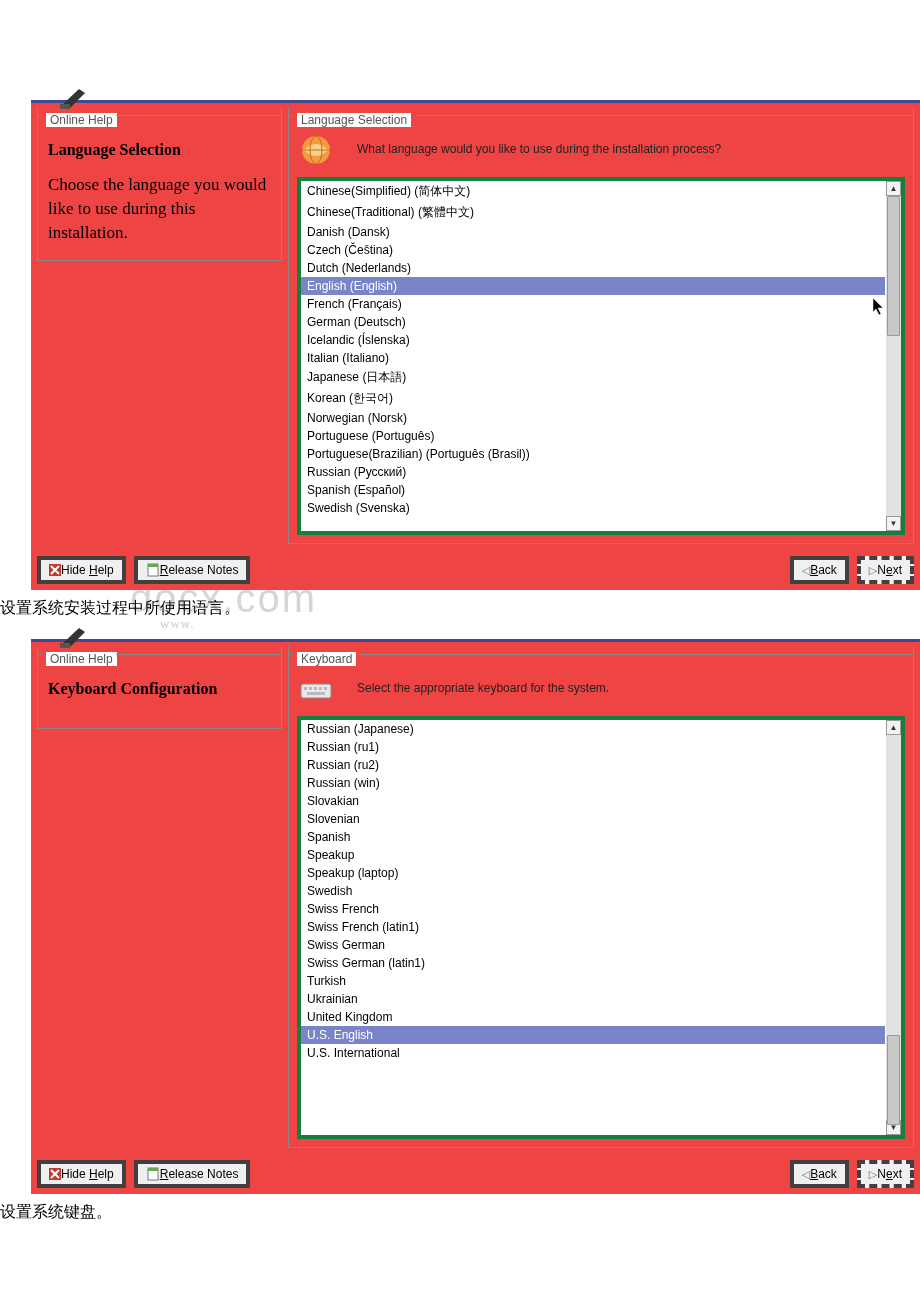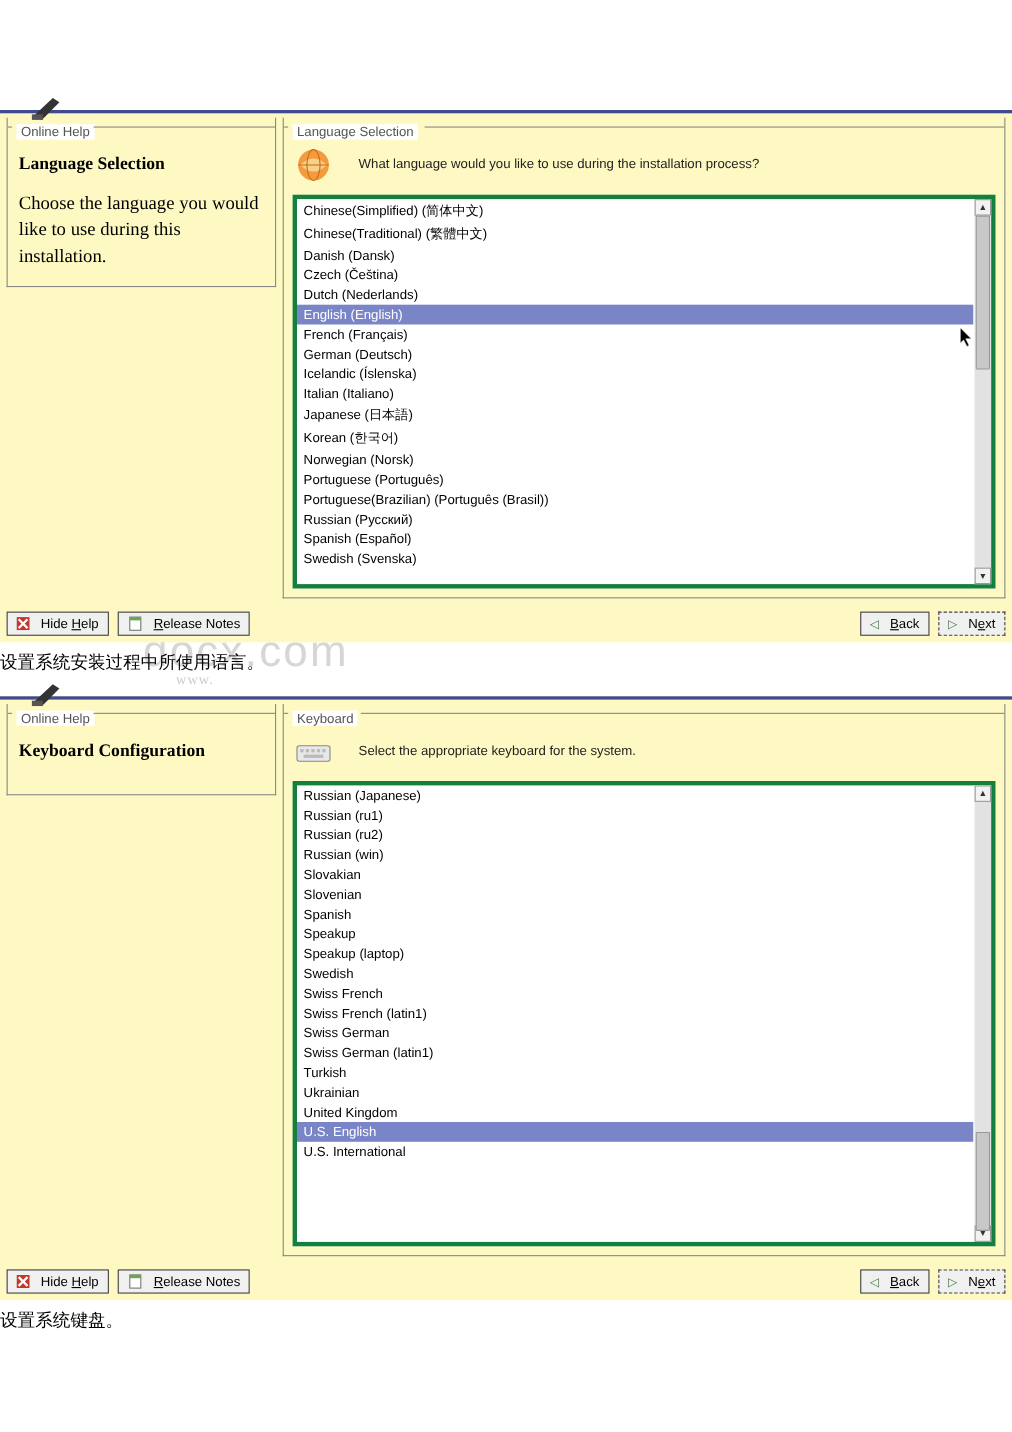--- a/index.html
+++ b/index.html
@@ -1,18 +1,18 @@
 <!DOCTYPE html>
 <html><head>
 <meta charset="utf-8">
 <style>
   * { box-sizing: border-box; margin: 0; padding: 0; }
   body { font-family: "Lucida Sans", Arial, sans-serif; font-size: 12px; background: #fff; }
   .page { width: 920px; margin: 0 auto; padding-top: 100px; }
-  .installer-window { border-top: 3px solid #404a90; background: #fef9c3; margin-bottom: 8px; position: relative; }
+  .installer-window { border-top: 3px solid #404a90; background: #ef4444; margin-bottom: 8px; position: relative; margin-left: 31px; }
   .brush-icon { position: absolute; top: -16px; left: 28px; }
   .installer-body { display: flex; padding: 4px 6px 0 6px; gap: 6px; }
   .left-panel { width: 245px; }
   .right-panel { flex: 1; }
   .fieldset-look { border: 1px solid #888; border-top: none; padding: 6px 8px 8px 8px; margin-bottom: 6px; position: relative; }
   .fieldset-look::before { content: ""; position: absolute; top: 8px; left: 0; width: 4px; border-top: 1px solid #888; }
   .fieldset-look::after { content: ""; position: absolute; top: 8px; right: 0; left: var(--legend-end, 80px); border-top: 1px solid #888; }
   .legend { font-size: 12px; color: #555; background: #fff; padding: 0 4px; position: relative; top: 0; }
   .help-content { padding: 8px 2px; }
   .help-title { font-size: 16px; font-weight: bold; margin: 6px 0 14px 0; font-family: Georgia, serif; }
@@ -22,21 +22,21 @@
   .heading-text { font-size: 12px; color: #222; line-height: 1.3; }
   .listbox-wrap { position: relative; border: 4px solid #15803d; background: #fff; }
   .listbox { height: 350px; overflow: hidden; padding: 0; margin-right: 16px; }
   .list-item { padding: 2px 6px; font-size: 12px; cursor: default; white-space: nowrap; }
   .list-item.selected { background: #7a85c8; color: #fff; }
   .scrollbar { position: absolute; right: 0; top: 0; bottom: 0; width: 15px; background: #e2e2e2; display: flex; flex-direction: column; }
   .scroll-btn { height: 15px; border: 1px solid #999; background: #f2f2f2; display: flex; align-items: center; justify-content: center; font-size: 8px; color: #333; }
   .scroll-track { flex: 1; position: relative; }
   .scroll-thumb { position: absolute; left: 1px; right: 1px; background: #c8c8c8; border: 1px solid #999; border-radius: 1px; }
   .button-bar { display: flex; justify-content: space-between; padding: 6px; }
-  .btn { border: 1px solid #404040; background: #f0f0f0; padding: 3px 8px; font-size: 12px; display: inline-flex; align-items: center; gap: 10px; cursor: pointer; font-family: inherit; }
+  .btn { border: 4px solid #404040; background: #f0f0f0; padding: 3px 8px; font-size: 12px; display: inline-flex; align-items: center; gap: 0; cursor: pointer; font-family: inherit; }
   .btn.dashed { border-style: dashed; }
   .mnemonic { text-decoration: underline; }
   .btn-row { display: flex; gap: 8px; }
   .nav-arrow { font-size: 11px; color: #4a7a4a; }
   .caption { font-size: 16px; font-family: "SimSun", serif; margin: 6px 0 20px 0; }
   .watermark-caption { position: relative; }
   .watermark { position: absolute; left: 130px; top: -22px; font-size: 40px; font-weight: normal; letter-spacing: 2px; color: #d6d6d6; pointer-events: none; font-family: Arial, sans-serif; z-index: -1; }
   .watermark-small { position: absolute; left: 160px; top: 18px; font-size: 13px; color: #ccc; letter-spacing: 1px; }
   .cursor { position: absolute; right: 28px; top: 190px; pointer-events: none; }
   .close-x { width: 12px; height: 12px; }

